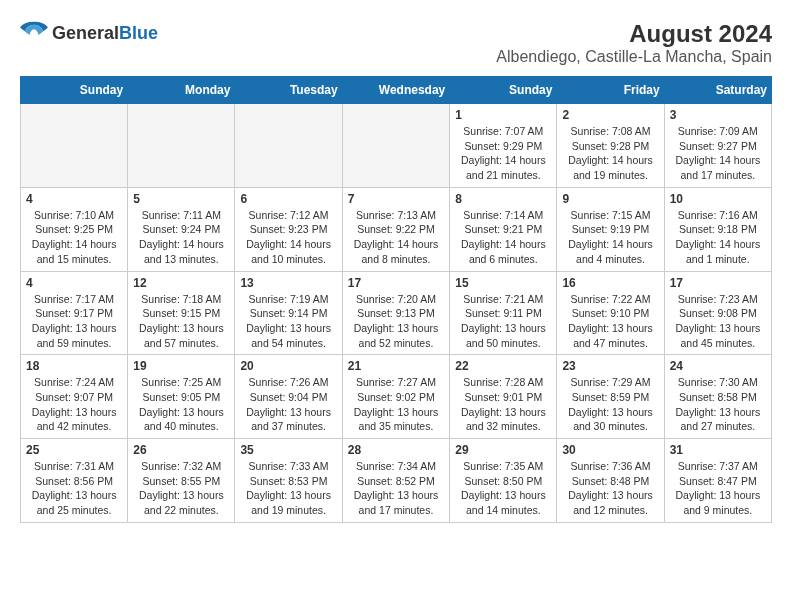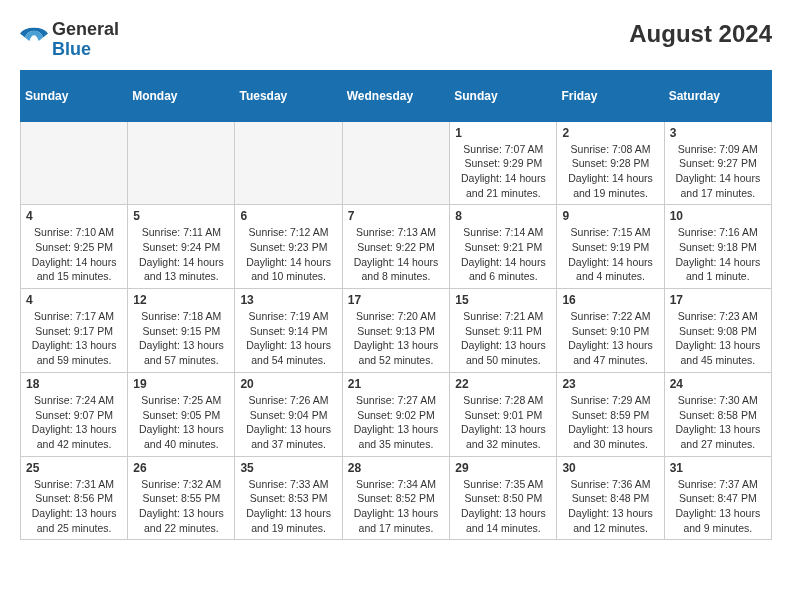--- a/index.html
+++ b/index.html
@@ -16,21 +16,20 @@
       align-items: flex-start;
       margin-bottom: 10px;
     }
     .logo {
       display: flex;
       align-items: center;
       gap: 4px;
     }
     .logo-text {
       display: flex;
-      flex-direction: column;
       font-size: 18px;
       font-weight: bold;
       line-height: 1.1;
     }
     .logo-general { color: #333; }
     .logo-blue { color: #1a6faf; }
     .logo-icon {
       width: 28px;
       height: 28px;
     }
@@ -47,22 +46,22 @@
       color: #555;
     }
     .calendar {
       width: 100%;
       border-collapse: collapse;
       font-size: 11px;
     }
     .calendar th {
       background-color: #1a6faf;
       color: #fff;
-      padding: 18px 4px;
-      text-align: left;
+      padding: 6px 4px;
+      text-align: right;
       font-size: 12px;
       border: 1px solid #1a6faf;
     }
     .calendar td {
       vertical-align: top;
       padding: 4px 5px;
       border: 1px solid #ccc;
       width: 108px;
       min-height: 80px;
       background: #fff;
@@ -95,20 +94,21 @@
       <path d="M15 5 Q22 5 25 12 L30 8 Q26 2 15 2 Q4 2 0 8 L5 12 Q8 5 15 5Z" fill="#1a6faf"></path>
       <path d="M15 5 Q22 5 25 12 L20 16 Q18 10 15 10 Q12 10 10 16 L5 12 Q8 5 15 5Z" fill="#4a9fd4"></path>
     </svg>
     <div class="logo-text">
       <span class="logo-general">General</span>
       <span class="logo-blue">Blue</span>
     </div>
   </div>
   <div class="title-block">
     <div class="month-year">August 2024</div>
+    <div class="location">Albendiego, Castille-La Mancha, Spain</div>
   </div>
 </div>
 
 <table class="calendar">
   <thead>
     <tr>
     <th>Sunday</th>
         <th>Monday</th>
         <th>Tuesday</th>
         <th>Wednesday</th>

